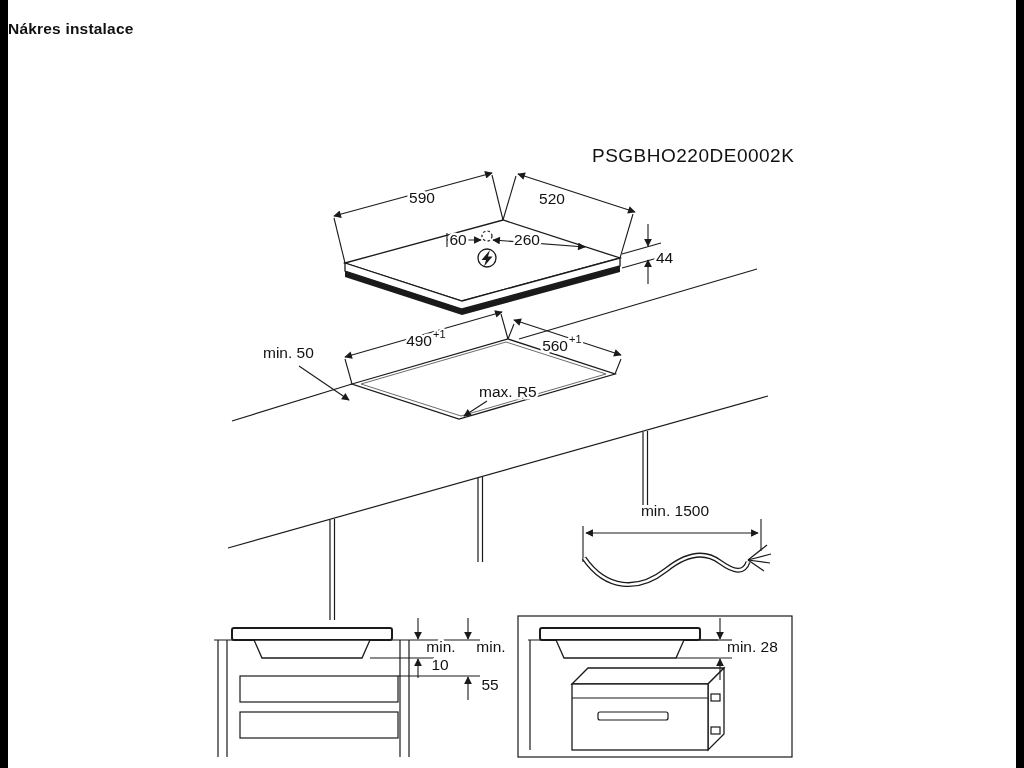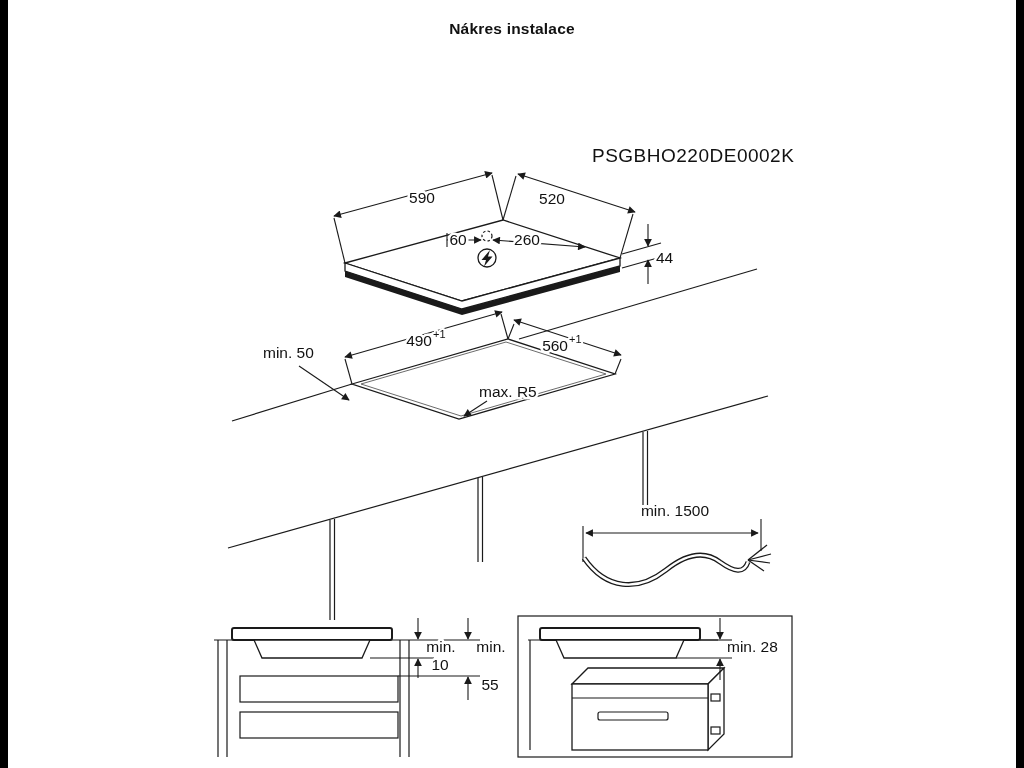--- a/index.html
+++ b/index.html
@@ -1,19 +1,19 @@
 <!DOCTYPE html>
 <html><head>
 <meta charset="utf-8">
 <style>
   html,body{margin:0;padding:0;background:#000;}
   .stage{position:relative;width:1024px;height:768px;background:#000;overflow:hidden;margin:0 auto;
          font-family:"Liberation Sans",sans-serif;}
   .page{position:absolute;left:8px;top:0;width:1008px;height:768px;background:#fff;}
-  .title{position:absolute;left:8px;top:20px;width:1008px;text-align:center;
+  .title{position:absolute;left:8px;top:20px;width:1008px;
          font-size:15.5px;font-weight:700;color:#111;letter-spacing:.2px;}
   svg{position:absolute;left:0;top:0;}
   .ln{stroke:#1a1a1a;stroke-width:1.2;fill:none;}
   .fillw{fill:#fff;stroke:#1a1a1a;stroke-width:1.3;}
   .fillw2{fill:#fff;stroke:#1a1a1a;stroke-width:2;}
   .dk{fill:#1a1a1a;stroke:none;}
   .dim{stroke:#1a1a1a;stroke-width:1.1;fill:none;}
   .inner{stroke:#6b6b6b;stroke-width:1;fill:none;stroke-linejoin:round;}
   .dimtxt{font-family:"Liberation Sans",sans-serif;font-size:15.5px;fill:#111;
           paint-order:stroke;stroke:#fff;stroke-width:5px;stroke-linejoin:round;}

